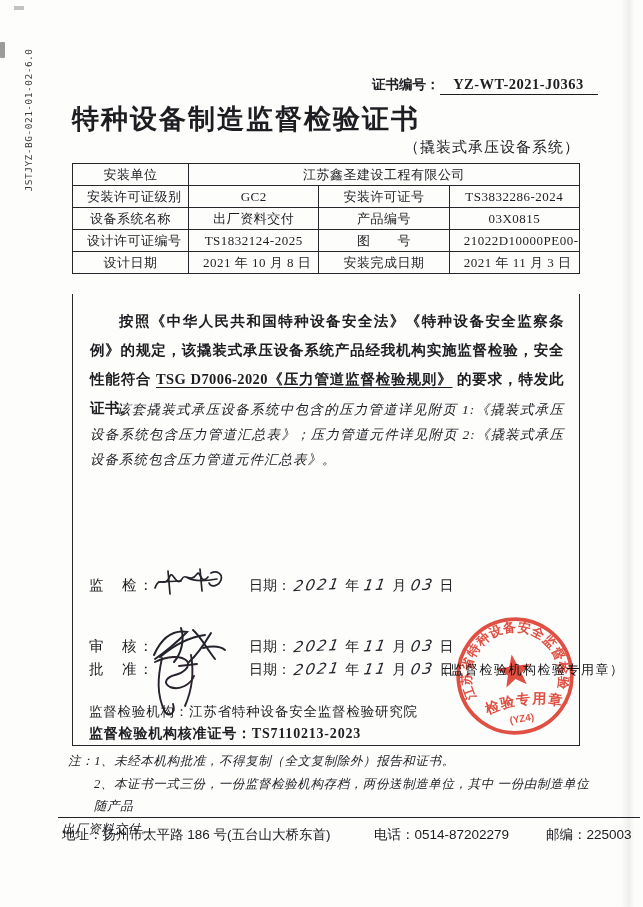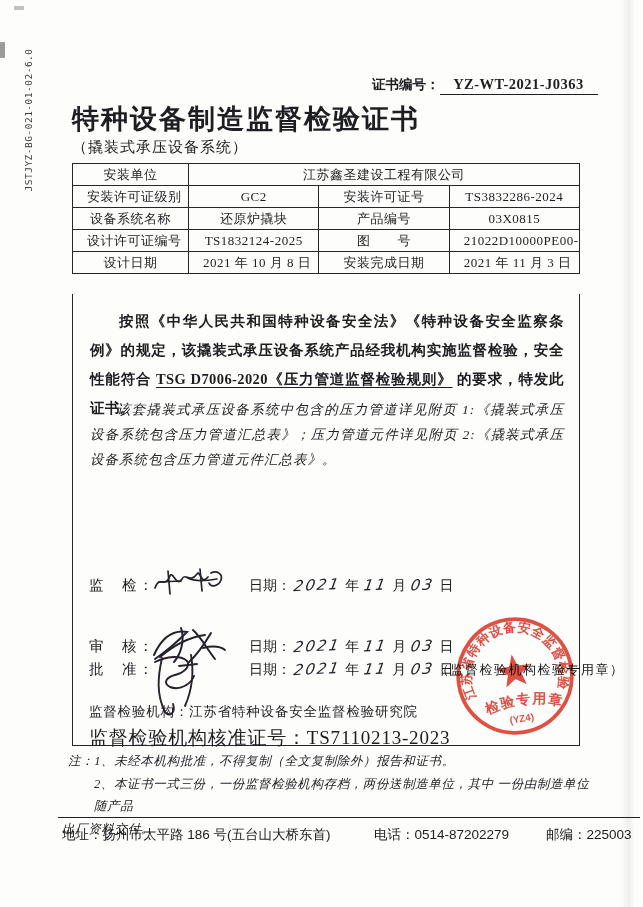--- a/index.html
+++ b/index.html
@@ -26,21 +26,21 @@
   .certno .val {
     display:inline-block; min-width:158px; text-align:center; font-size:14.5px;
     border-bottom:1.6px solid #1d1d22; padding:0 6px 1px 6px; letter-spacing:.5px;
   }
 
   .title {
     position:absolute; top:101px; left:72px; width:508px; text-align:left;
     font-size:27px; font-weight:700; letter-spacing:2px;
   }
   .subtitle {
-    position:absolute; top:138px; left:72px; width:508px; text-align:left;
+    position:absolute; top:138px; left:72px; width:508px; text-align:right;
     font-size:15px; letter-spacing:1px;
   }
 
   table.info {
     position:absolute; top:163px; left:72px; width:508px;
     border-collapse:collapse; table-layout:fixed; font-size:13px;
   }
   table.info td {
     border:1.3px solid #26262b; height:22px; text-align:center;
     padding:0 14px; overflow:hidden; white-space:nowrap; letter-spacing:.5px;
@@ -76,21 +76,21 @@
   .du { font-size:14px; margin:0 2px; }
   .row1 { top:282px; } .row2 { top:343px; } .row3 { top:366px; }
   .date-block1 { position:absolute; left:160px; top:0; }
   .sp1 { left:62px; top:-10px; } .sp2 { left:60px; top:-12px; } .sp3 { left:60px; top:-8px; }
 
   .stamp-note {
     position:absolute; left:363px; top:367px; width:230px; white-space:nowrap;
     font-size:13px; letter-spacing:1.5px; color:#18181d;
   }
   .org1 { position:absolute; left:16px; top:409px; font-size:13.5px; font-weight:400; letter-spacing:.8px; }
-  .org2 { position:absolute; left:16px; top:431px; font-size:19px; font-weight:400; letter-spacing:.8px; }
+  .org2 { position:absolute; left:16px; top:431px; font-size:14px; font-weight:700; letter-spacing:.8px; }
 
   .stamp {
     position:absolute; left:378px; top:318px; width:128px; height:128px;
     mix-blend-mode:multiply; opacity:.88; transform:rotate(-9deg); overflow:visible;
   }
 
   .notes { position:absolute; left:62px; top:750px; width:530px;
     font-size:12.5px; font-style:italic; line-height:22.5px; letter-spacing:.6px; color:#222228; }
   .notes .n1 { padding-left:6px; }
   .notes .n2 { padding-left:32px; }
@@ -127,21 +127,21 @@
       <td colspan="3">江苏鑫圣建设工程有限公司</td>
     </tr>
     <tr>
       <td class="c1">安装许可证级别</td>
       <td class="c2 num">GC2</td>
       <td class="c3">安装许可证号</td>
       <td class="c4 num">TS3832286-2024</td>
     </tr>
     <tr>
       <td class="c1">设备系统名称</td>
-      <td class="c2">还原炉撬块</td>
+      <td class="c2">出厂资料交付</td>
       <td class="c3">产品编号</td>
       <td class="c4 num">03X0815</td>
     </tr>
     <tr>
       <td class="c1">设计许可证编号</td>
       <td class="c2 num">TS1832124-2025</td>
       <td class="c3">图　　号</td>
       <td class="c4 num">21022D10000PE00-08</td>
     </tr>
     <tr>

